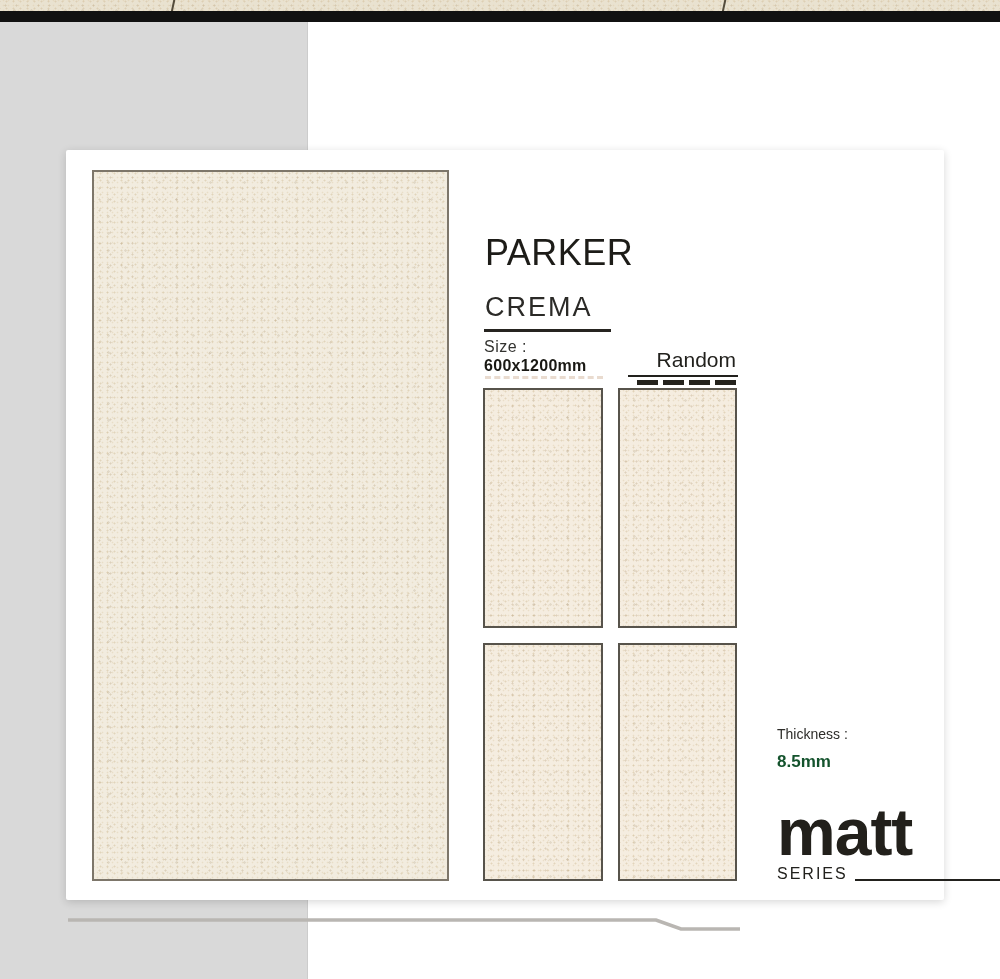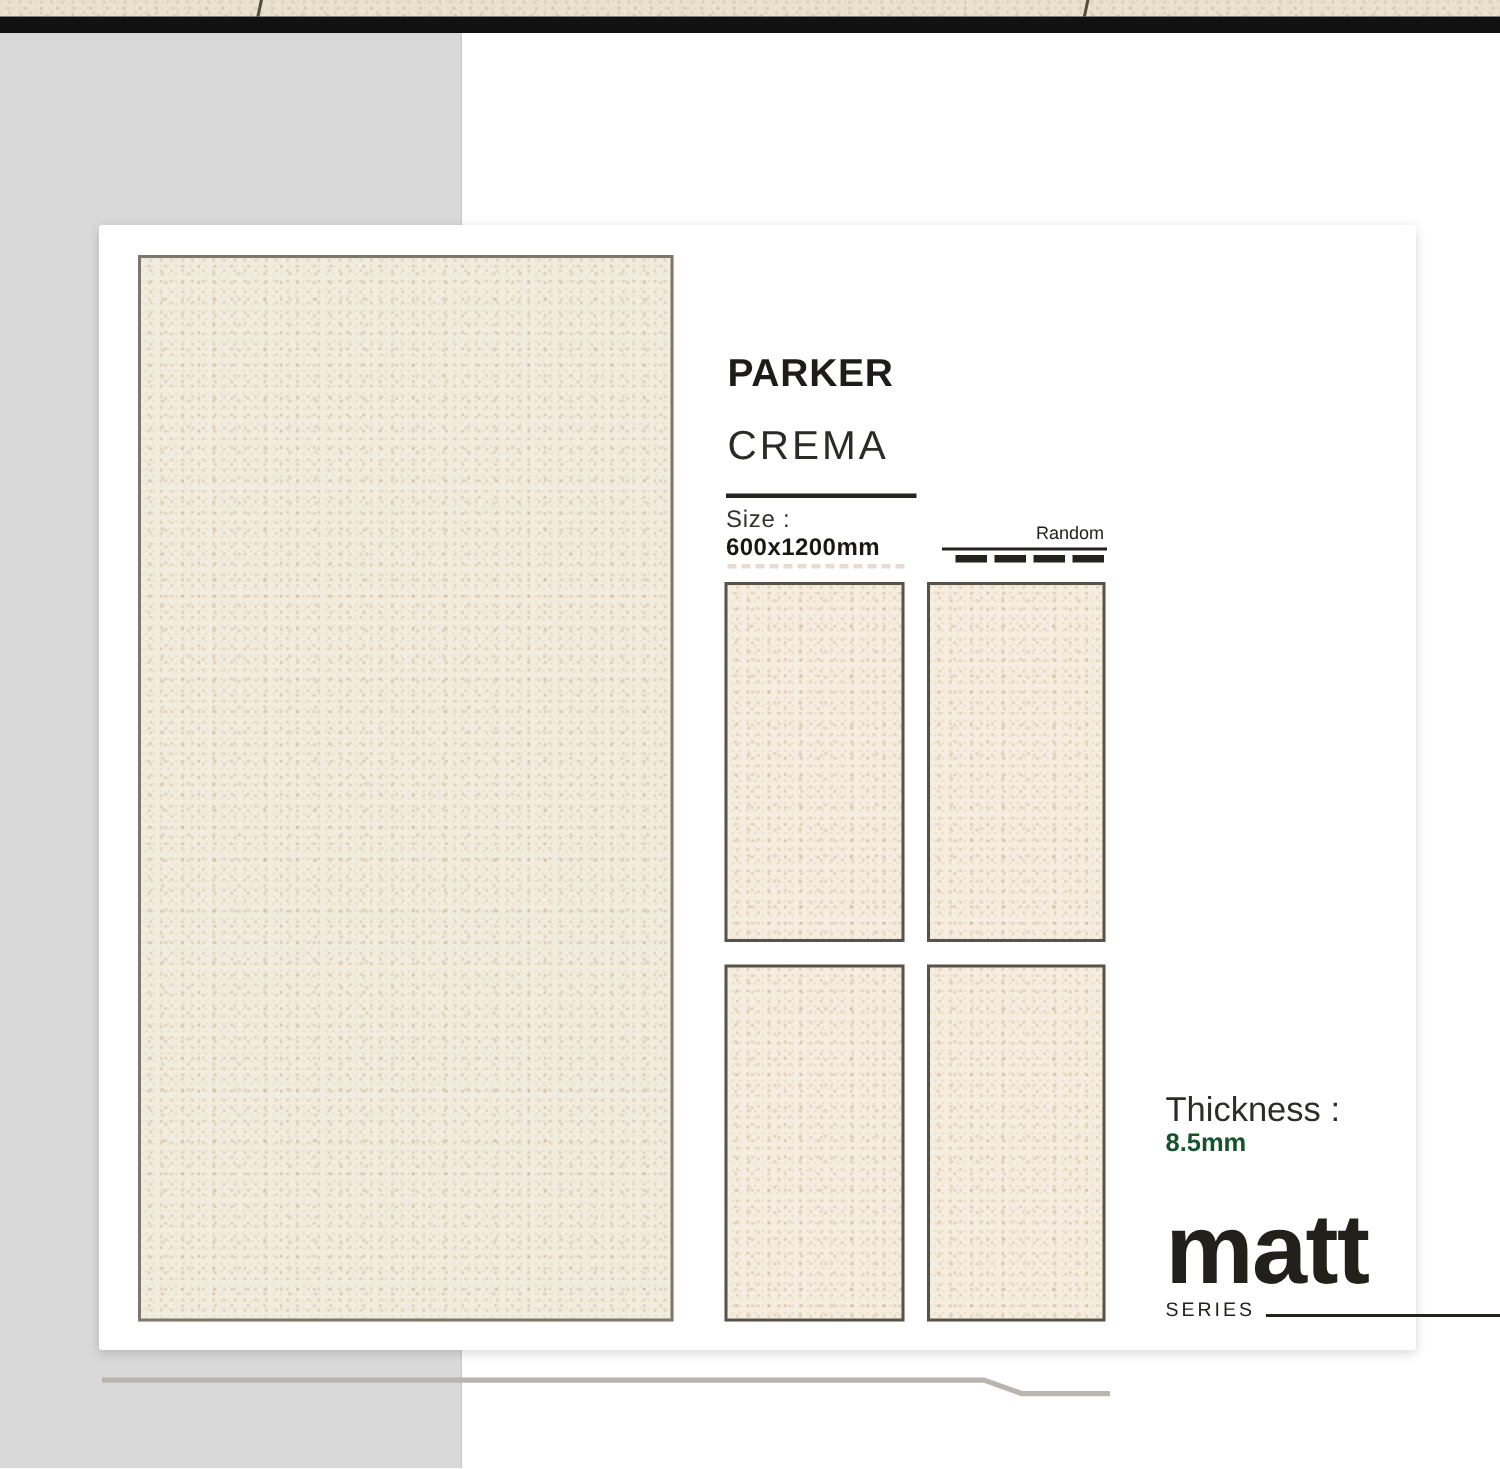--- a/index.html
+++ b/index.html
@@ -56,21 +56,21 @@
     box-shadow:0 2px 8px rgba(0,0,0,0.16);
   }
 
   .big-swatch {
     position:absolute; left:26px; top:20px; width:357px; height:711px;
     border:2px solid #7d766a;
   }
 
   .title-block { position:absolute; left:419px; top:85px; line-height:1; }
   .product-name {
-    font-size:26px; font-weight:bold; color:#1d1c18; letter-spacing:0.5px;text-align:center;
+    font-size:36px; font-weight:normal; color:#1d1c18; letter-spacing:0.5px;text-align:center;
   }
   .product-variant {
     font-size:27px; font-weight:normal; color:#2b2a27; letter-spacing:2px;
     margin-top:23px;
   }
 
   .title-divider {
     position:absolute; left:418px; top:179px; width:127px; height:3px;
     background:#262420;
   }
@@ -79,21 +79,21 @@
     position:absolute; left:418px; top:188px;
     font-size:16px; color:#333330; letter-spacing:0.5px;text-align:right;
   }
   .size-value {
     position:absolute; left:418px; top:207px;
     font-size:16px; font-weight:bold; color:#191813; letter-spacing:0.3px;
   }
 
   .random-wrap { position:absolute; left:562px; top:198px; width:110px; }
   .random-label {
-    display:block; text-align:right; font-size:12px; color:#22211d;
+    display:block; text-align:right; font-size:21px; color:#22211d;
     padding:0 2px 3px 0; border-bottom:2px solid #22211d;
   }
   .random-dashes {
     display:flex; gap:5px; justify-content:flex-end;
     margin-top:3px; padding-right:2px;
   }
   .random-dashes span { width:21px; height:5px; background:#24221d; }
 
   .faint-line {
     position:absolute; left:419px; top:226px; width:118px; height:0;
@@ -104,35 +104,35 @@
     position:absolute; left:417px; top:238px;
     display:grid;
     grid-template-columns:120px 119px;
     grid-template-rows:240px 238px;
     gap:15px;
   }
   .tile-grid .mini-swatch { border:2px solid #57534b; background-color:#f5ede0; }
 
   .thickness-label {
     position:absolute; left:711px; top:576px;
-    font-size:23px; color:#2d2c29;
+    font-size:14px; color:#2d2c29;
   }
   .thickness-value {
     position:absolute; left:711px; top:602px;
     font-size:17px; font-weight:bold; color:#14532d;
   }
 
   .series-block { position:absolute; left:711px; top:649px; width:233px; }
   .series-name {
     font-size:66px; font-weight:bold; color:#22201b;
     letter-spacing:-1px; line-height:1.0;
   }
   .series-row { display:flex; align-items:flex-end; margin-top:1px; }
   .series-label {
-    font-size:13px; color:#22211d; letter-spacing:2px; line-height:1;
+    font-size:16px; color:#22211d; letter-spacing:2px; line-height:1;
   }
   .series-line {
     flex:1; height:2px; background:#22211d; margin-left:7px; margin-bottom:1px;
   }
 </style>
 </head>
 <body>
 
 <div class="stage">
 

